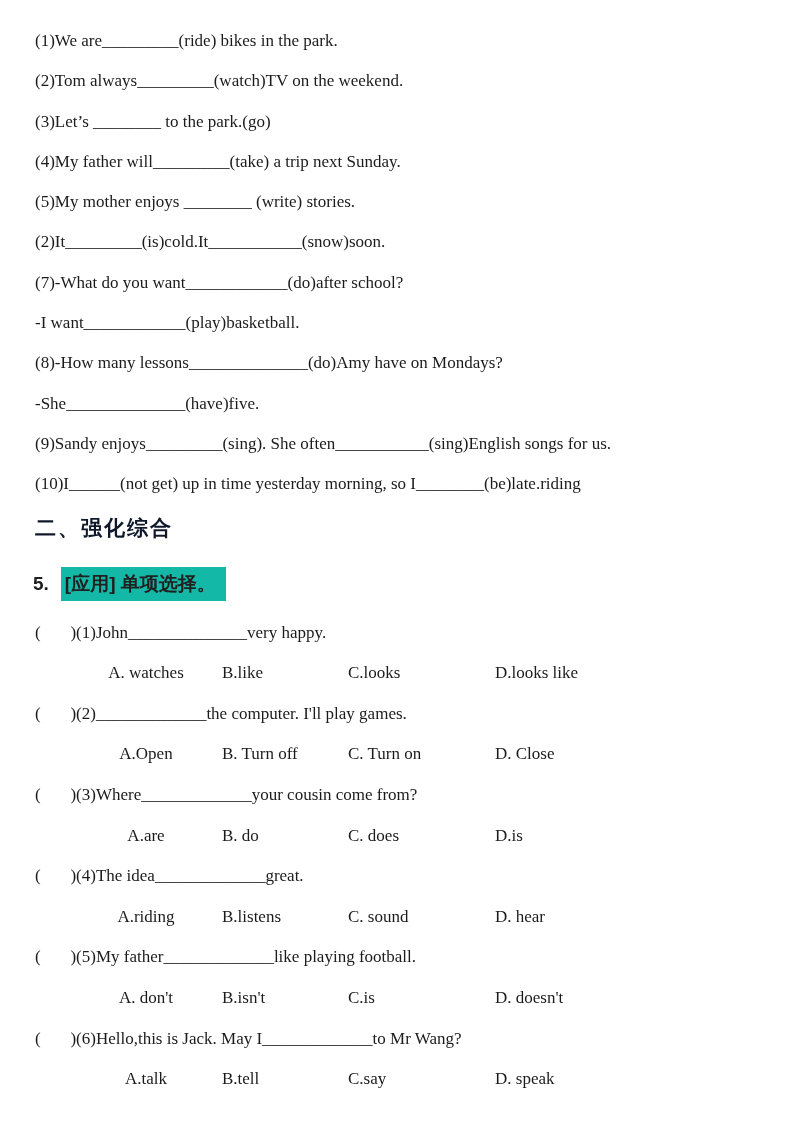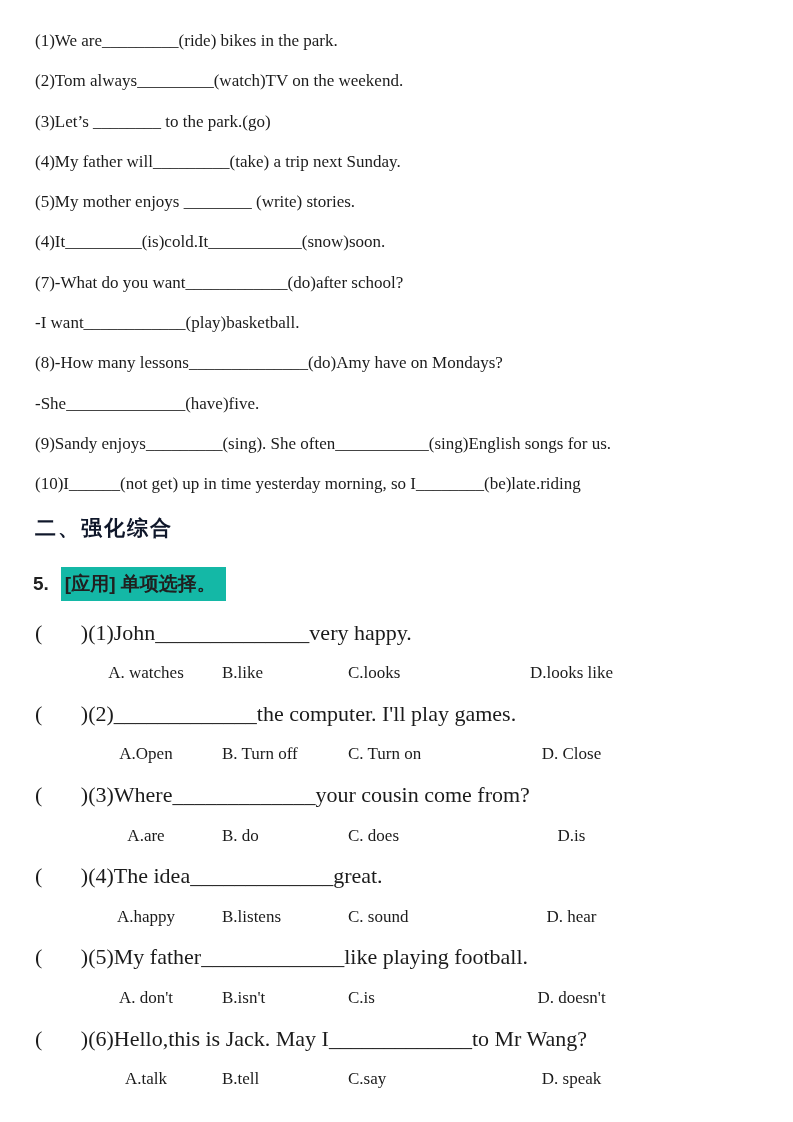--- a/index.html
+++ b/index.html
@@ -47,52 +47,52 @@
   }
   .task-title {
     background: #14b8a6;
     padding: 4px 10px 4px 4px;
   }
   .mc-section {
     margin-top: 12px;
   }
   .mc-stem {
     padding-left: 35px;
-    font-size: 22px;
+    font-size: 17px;
     line-height: 40.6px;
     height: 40.6px;
     white-space: pre;
   }
   .mc-opts {
     padding-left: 70px;
     font-size: 17px;
     line-height: 40.6px;
     height: 40.6px;
     display: flex;
   }
   .mc-opts span {
     white-space: pre;
   }
   .opt-a { width: 152px; text-align: center; }
   .opt-b { width: 126px; }
   .opt-c { width: 147px; }
-  .opt-d { flex: 1; text-align: center; }
+  .opt-d { flex: 1; }
 </style>
 </head>
 <body>
 
 <div class="page">
 
   <div class="fillin-section">
     <div class="fillin-line">(1)We are_________(ride) bikes in the park.</div>
     <div class="fillin-line">(2)Tom always_________(watch)TV on the weekend.</div>
     <div class="fillin-line">(3)Let’s ________ to the park.(go)</div>
     <div class="fillin-line">(4)My father will_________(take) a trip next Sunday.</div>
     <div class="fillin-line">(5)My mother enjoys ________ (write) stories.</div>
-    <div class="fillin-line">(4)It_________(is)cold.It___________(snow)soon.</div>
+    <div class="fillin-line">(2)It_________(is)cold.It___________(snow)soon.</div>
     <div class="fillin-line">(7)-What do you want____________(do)after school?</div>
     <div class="fillin-line">-I want____________(play)basketball.</div>
     <div class="fillin-line">(8)-How many lessons______________(do)Amy have on Mondays?</div>
     <div class="fillin-line">-She______________(have)five.</div>
     <div class="fillin-line">(9)Sandy enjoys_________(sing). She often___________(sing)English songs for us.</div>
     <div class="fillin-line">(10)I______(not get) up in time yesterday morning, so I________(be)late.riding</div>
   </div>
 
   <div class="section-header">二、强化综合</div>
 
@@ -122,21 +122,21 @@
     <div class="mc-stem">(       )(3)Where_____________your cousin come from?</div>
     <div class="mc-opts">
       <span class="opt-a">A.are</span>
       <span class="opt-b">B. do</span>
       <span class="opt-c">C. does</span>
       <span class="opt-d">D.is</span>
     </div>
 
     <div class="mc-stem">(       )(4)The idea_____________great.</div>
     <div class="mc-opts">
-      <span class="opt-a">A.happy</span>
+      <span class="opt-a">A.riding</span>
       <span class="opt-b">B.listens</span>
       <span class="opt-c">C. sound</span>
       <span class="opt-d">D. hear</span>
     </div>
 
     <div class="mc-stem">(       )(5)My father_____________like playing football.</div>
     <div class="mc-opts">
       <span class="opt-a">A. don't</span>
       <span class="opt-b">B.isn't</span>
       <span class="opt-c">C.is</span>

